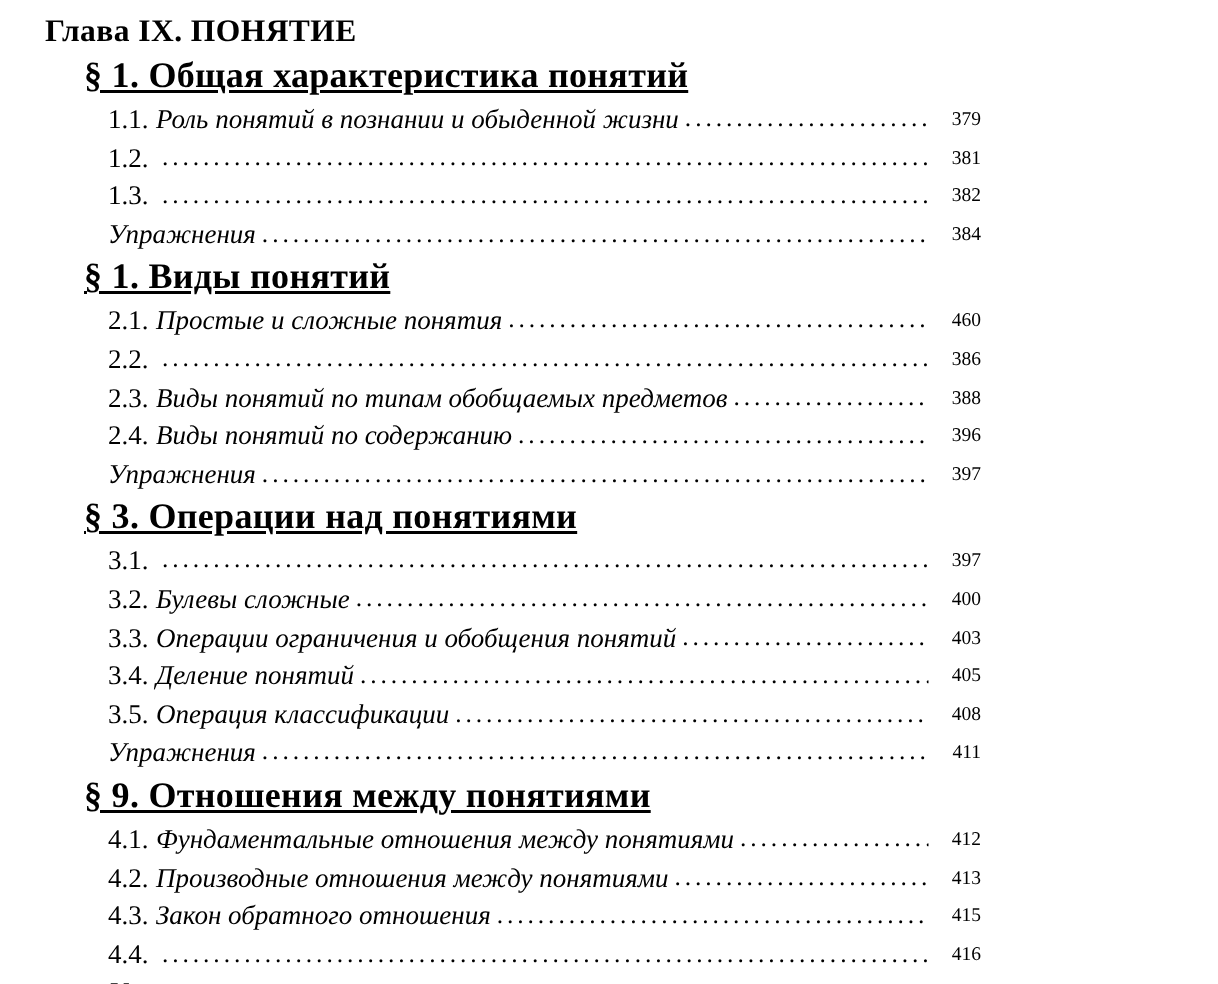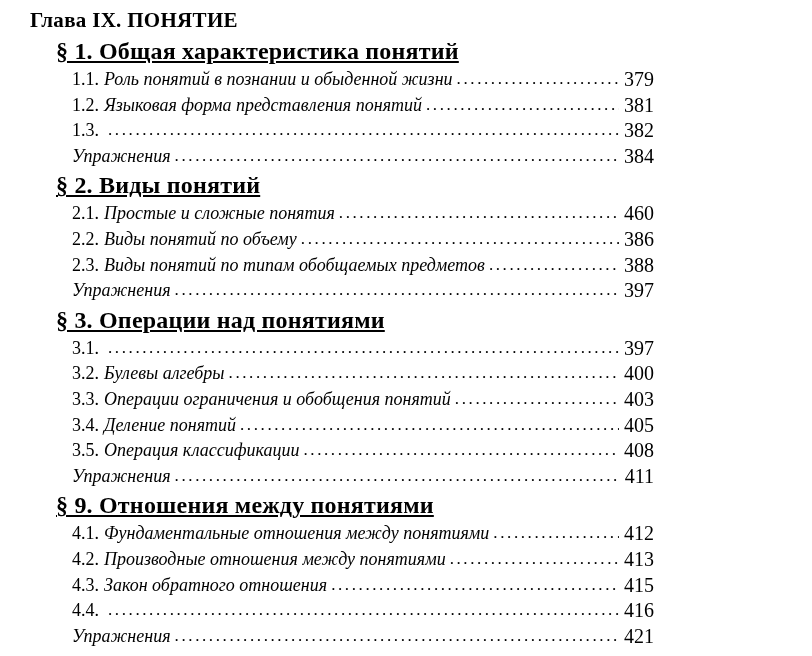--- a/index.html
+++ b/index.html
@@ -46,21 +46,21 @@
     white-space: nowrap;
     margin: 0 3px 0 4px;
   }
   .dots::after {
     content: "......................................................................................................................................................................................";
     letter-spacing: 2.6px;
     font-size: 17px;
   }
   .pg {
     font-style: normal;
-    font-size: 20px;
+    font-size: 13px;
     text-align: right;
     min-width: 32px;
   }
 </style>
 </head>
 <body>
 
 <div class="page">
   <h1 class="chapter-title">Глава IX. ПОНЯТИЕ</h1>
   <div id="sections">
@@ -69,64 +69,68 @@
     <div class="entries">
   <div class="toc-entry">
     <span class="num">1.1.</span>
     <span class="label">Роль понятий в познании и обыденной жизни</span>
     <span class="dots"></span>
     <span class="pg">379</span>
   </div>
 
   <div class="toc-entry">
     <span class="num">1.2.</span>
-    <span class="label">Языковая форма представления понятий</span>
     <span class="dots"></span>
     <span class="pg">381</span>
   </div>
 
   <div class="toc-entry">
     <span class="num">1.3.</span>
     <span class="dots"></span>
     <span class="pg">382</span>
   </div>
 
   <div class="toc-entry">
 
     <span class="label">Упражнения</span>
     <span class="dots"></span>
     <span class="pg">384</span>
   </div>
 </div>
   </section>
 
   <section class="toc-section">
-    <h2 class="sec-heading">§ 2. Виды понятий</h2>
+    <h2 class="sec-heading">§ 1. Виды понятий</h2>
     <div class="entries">
   <div class="toc-entry">
     <span class="num">2.1.</span>
     <span class="label">Простые и сложные понятия</span>
     <span class="dots"></span>
     <span class="pg">460</span>
   </div>
 
   <div class="toc-entry">
     <span class="num">2.2.</span>
-    <span class="label">Виды понятий по объему</span>
     <span class="dots"></span>
     <span class="pg">386</span>
   </div>
 
   <div class="toc-entry">
     <span class="num">2.3.</span>
     <span class="label">Виды понятий по типам обобщаемых предметов</span>
     <span class="dots"></span>
     <span class="pg">388</span>
   </div>
 
+  <div class="toc-entry">
+    <span class="num">2.4.</span>
+    <span class="label">Виды понятий по содержанию</span>
+    <span class="dots"></span>
+    <span class="pg">396</span>
+  </div>
 
   <div class="toc-entry">
 
     <span class="label">Упражнения</span>
     <span class="dots"></span>
     <span class="pg">397</span>
   </div>
 </div>
   </section>
 
@@ -134,21 +138,21 @@
     <h2 class="sec-heading">§ 3. Операции над понятиями</h2>
     <div class="entries">
   <div class="toc-entry">
     <span class="num">3.1.</span>
     <span class="dots"></span>
     <span class="pg">397</span>
   </div>
 
   <div class="toc-entry">
     <span class="num">3.2.</span>
-    <span class="label">Булевы алгебры</span>
+    <span class="label">Булевы сложные</span>
     <span class="dots"></span>
     <span class="pg">400</span>
   </div>
 
   <div class="toc-entry">
     <span class="num">3.3.</span>
     <span class="label">Операции ограничения и обобщения понятий</span>
     <span class="dots"></span>
     <span class="pg">403</span>
   </div>

